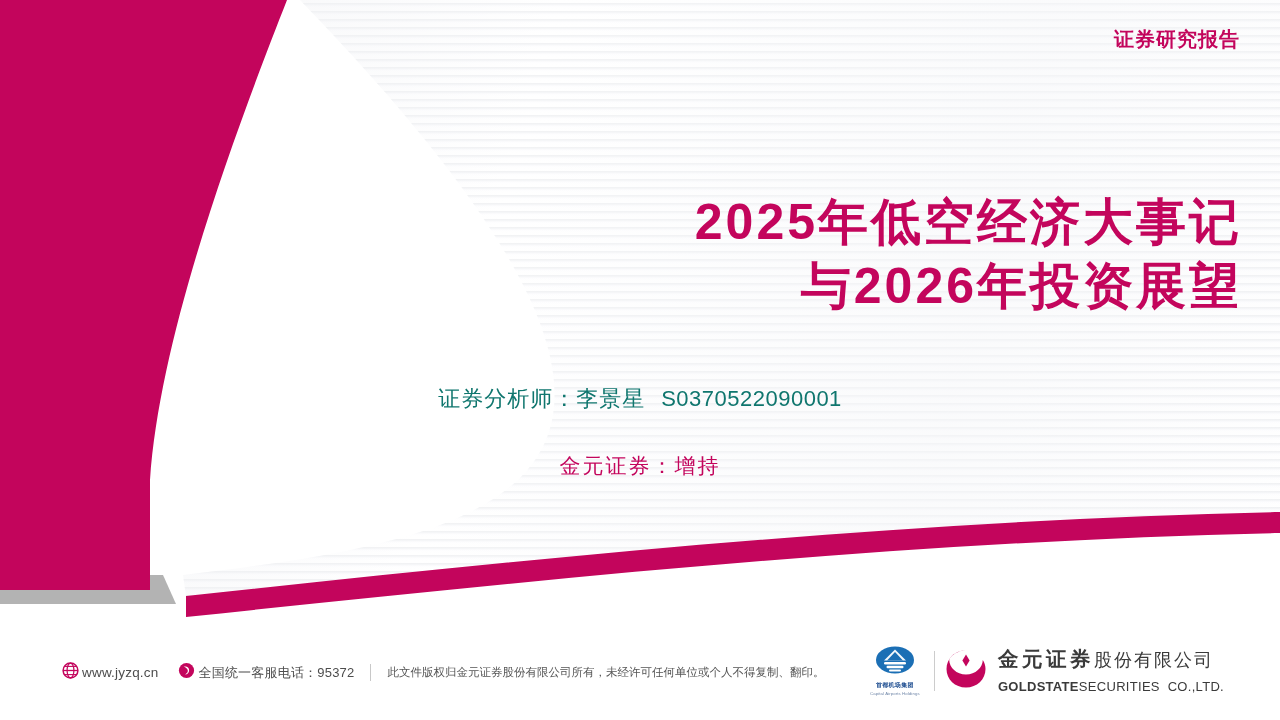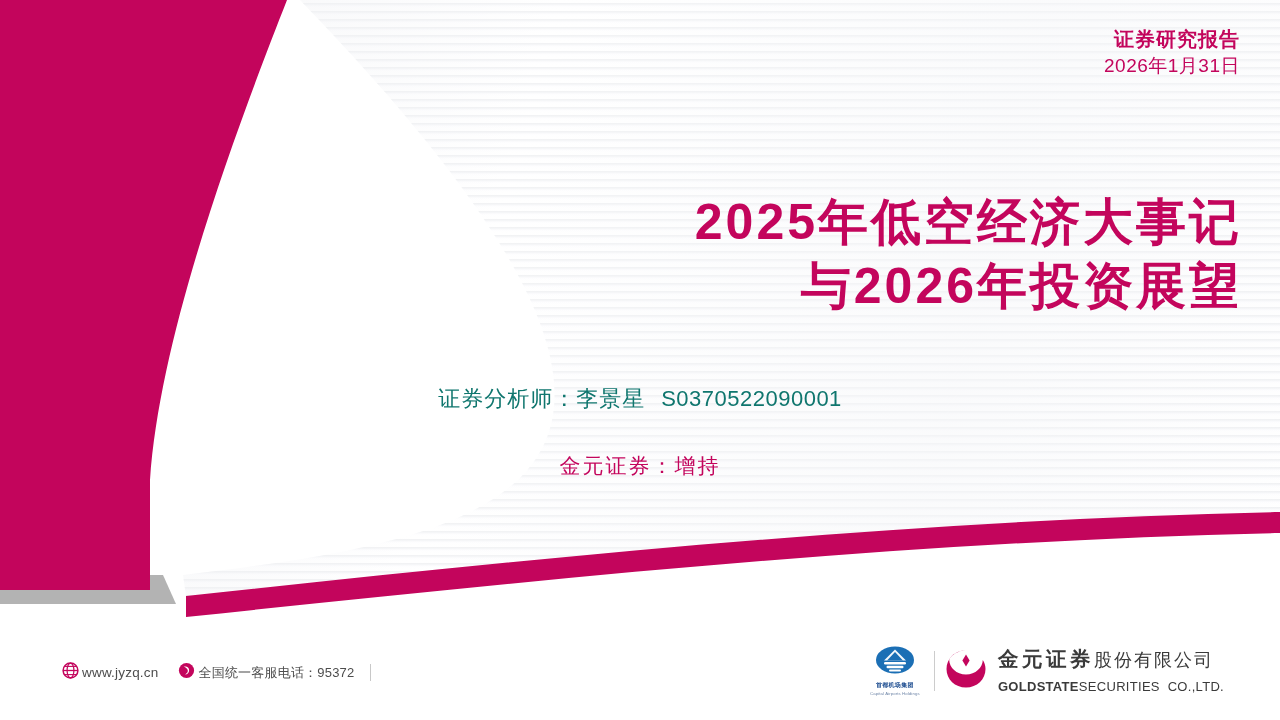--- a/index.html
+++ b/index.html
@@ -146,21 +146,20 @@
   <div class="bg-art">
     <div class="texture-panel"></div>
     <div class="texture-sheen"></div>
     <div class="left-shadow"></div>
     <div class="left-crimson"></div>
     <div class="bottom-band"></div>
   </div>
 
   <div class="header">
     <div class="header-line">证券研究报告</div>
-    <div class="header-date">2026年1月31日</div>
   </div>
 
   <div class="title-block">
     <div class="title-line">2025年低空经济大事记</div>
     <div class="title-line">与2026年投资展望</div>
   </div>
 
   <div class="analyst">
     <span>证券分析师：</span><span>李景星</span><span class="gap-lg"></span><span class="code">S0370522090001</span>
   </div>
@@ -189,20 +188,21 @@
         <svg width="17" height="17" viewBox="0 0 17 17">
           <circle cx="8.5" cy="8.5" r="7.6" fill="#C3055C"></circle>
           <path d="M5.6 4.6 C 9.6 4.2 11.6 6.4 11.0 9.2 C 10.6 11.2 8.9 12.6 7.2 12.4 C 8.9 11.6 10.0 10.2 9.8 8.6 C 9.6 6.8 7.9 5.6 5.6 4.6 Z" fill="#ffffff"></path>
         </svg>
       </span>
 
       <span class="footer-phone">全国统一客服电话：95372</span>
 
       <span class="footer-sep"></span>
 
+      <span class="footer-copy">此文件版权归金元证券股份有限公司所有，未经许可任何单位或个人不得复制、翻印。</span>
     </div>
 
     <div class="logo-cluster">
 
       <div class="cah-logo">
         <span>
           <svg width="44" height="30" viewBox="0 0 44 30">
             <ellipse cx="22" cy="14" rx="19" ry="13.5" fill="#1B6FB5"></ellipse>
             <path d="M22 3.5 L 33 14.5 L 11 14.5 Z" fill="#ffffff" opacity="0.95"></path>
             <path d="M22 6 L 30 14.5 L 14 14.5 Z" fill="#1B6FB5"></path>

